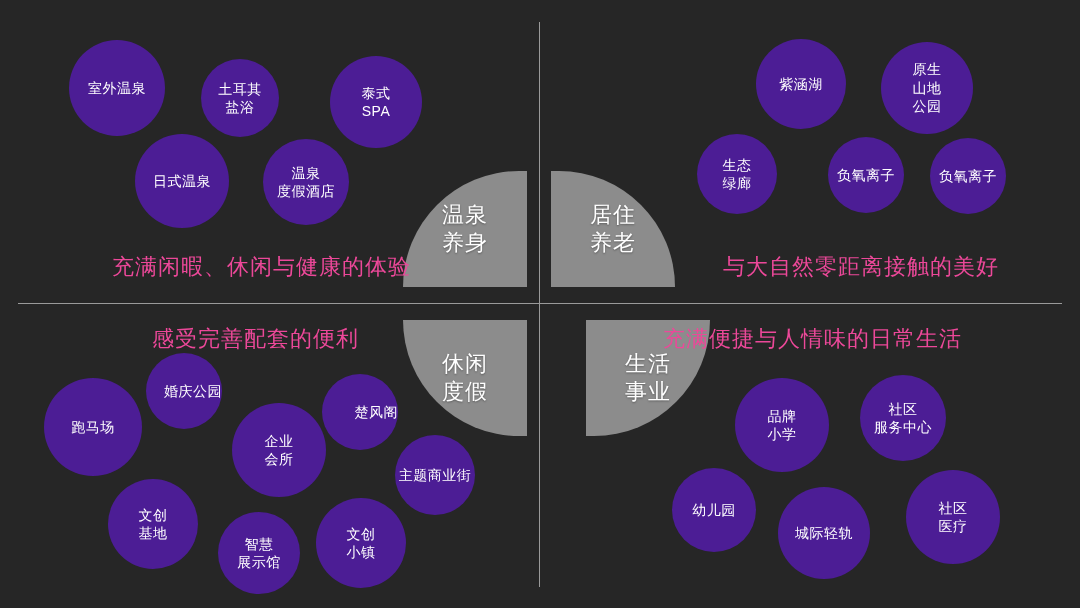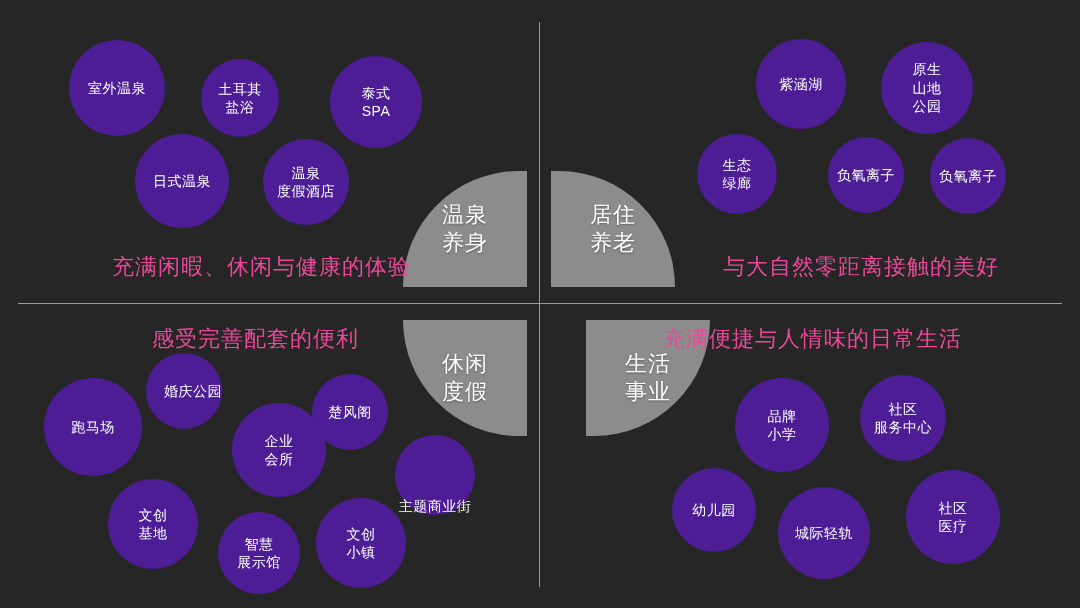--- a/index.html
+++ b/index.html
@@ -155,24 +155,24 @@
       <div class="bubble" style="left: 44px; top: 378px; width: 98px; height: 98px;">
         <span class="bubble-label">跑马场</span>
       </div>
       <div class="bubble" style="left: 146px; top: 353px; width: 76px; height: 76px; justify-content: flex-end;">
         <span class="bubble-label">婚庆公园</span>
       </div>
       <div class="bubble" style="left: 232px; top: 403px; width: 94px; height: 94px;">
         <span class="bubble-label">企业
 会所</span>
       </div>
-      <div class="bubble" style="left: 312px; top: 374px; width: 76px; height: 76px;">
+      <div class="bubble" style="left: 322px; top: 374px; width: 76px; height: 76px; justify-content: flex-end;">
         <span class="bubble-label">楚风阁</span>
       </div>
-      <div class="bubble" style="left: 395px; top: 435px; width: 80px; height: 80px; align-items: flex-end;">
+      <div class="bubble" style="left: 395px; top: 435px; width: 80px; height: 80px;">
         <span class="bubble-label">主题商业街</span>
       </div>
       <div class="bubble" style="left: 108px; top: 479px; width: 90px; height: 90px;">
         <span class="bubble-label">文创
 基地</span>
       </div>
       <div class="bubble" style="left: 218px; top: 512px; width: 82px; height: 82px; justify-content: center;">
         <span class="bubble-label">智慧
 展示馆</span>
       </div>

